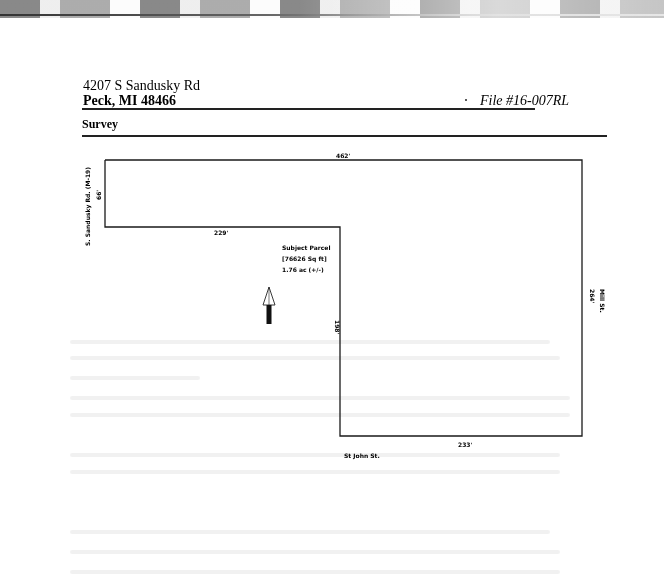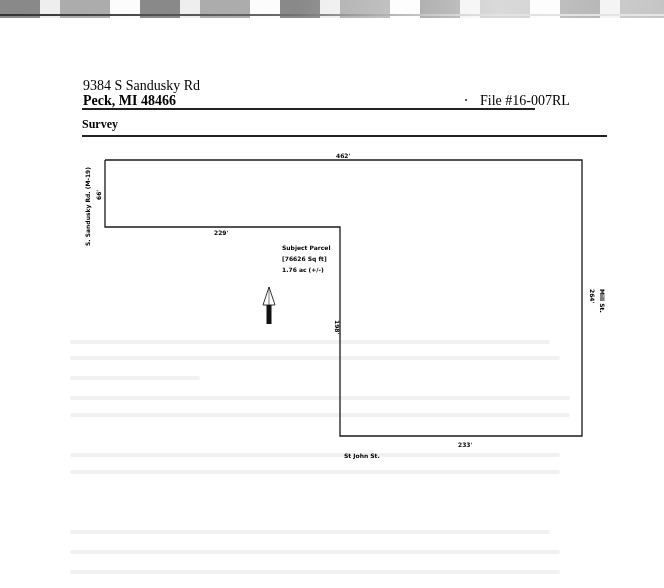--- a/index.html
+++ b/index.html
@@ -10,40 +10,40 @@
       repeating-linear-gradient(90deg, rgba(40,40,40,0.55) 0 40px, rgba(200,200,200,0.3) 40px 60px, rgba(90,90,90,0.5) 60px 110px, rgba(240,240,240,0.2) 110px 140px);
     filter: blur(0.6px); }
   .scan-band::after { content:""; position:absolute; left:0; right:0; bottom:2px; height:2px;
     background:linear-gradient(90deg,#333 0%,#666 40%,#bbb 70%,#ddd 100%); }
   .scan-fade { position:absolute; left:0; top:0; width:664px; height:18px;
     background:linear-gradient(90deg, rgba(255,255,255,0) 0%, rgba(255,255,255,0) 45%, rgba(255,255,255,0.55) 75%, rgba(255,255,255,0.3) 100%); }
 
   .addr { position:absolute; left:83px; font-size:14px; line-height:15px; }
   .addr1 { top:78px; }
   .addr2 { top:93px;font-weight:bold; }
-  .file { position:absolute; left:480px; top:93px; font-size:14px; line-height:15px; }
+  .file { position:absolute; left:480px; top:93px; font-size:14px; line-height:15px;font-style:italic; }
   .dot { position:absolute; left:465px; top:99px; width:2px; height:2px; background:#222; border-radius:1px; }
   .rule1 { position:absolute; left:82px; top:108px; width:453px; height:1.5px; background:#222; }
   .title { position:absolute; left:82px; top:117px; font-size:12px; font-weight:bold; }
   .rule2 { position:absolute; left:82px; top:135px; width:525px; height:1.5px; background:#222; }
 
   .plat { position:absolute; left:0; top:0; }
   .lbl { position:absolute; font-family:"DejaVu Sans", sans-serif; font-size:6px; font-weight:bold; white-space:nowrap; }
   .rot-ccw { transform:rotate(-90deg); transform-origin:left top; }
   .rot-cw  { transform:rotate(90deg);  transform-origin:left top; }
 
   .ghost { position:absolute; left:70px; height:4px; background:rgba(180,180,180,0.18); border-radius:2px; }
 </style>
 </head>
 <body>
 
 <div class="scan-band"></div>
 <div class="scan-fade"></div>
 
-<div class="addr addr1">9384 S Sandusky Rd</div>
+<div class="addr addr1">4207 S Sandusky Rd</div>
 <div class="addr addr2">Peck, MI  48466</div>
 <div class="dot"></div>
 <div class="file">File #16-007RL</div>
 <div class="rule1"></div>
 <div class="title">Survey</div>
 <div class="rule2"></div>
 
 <div class="ghost" style="top:340px;width:480px;"></div>
 <div class="ghost" style="top:356px;width:490px;"></div>
 <div class="ghost" style="top:376px;width:130px;"></div>

